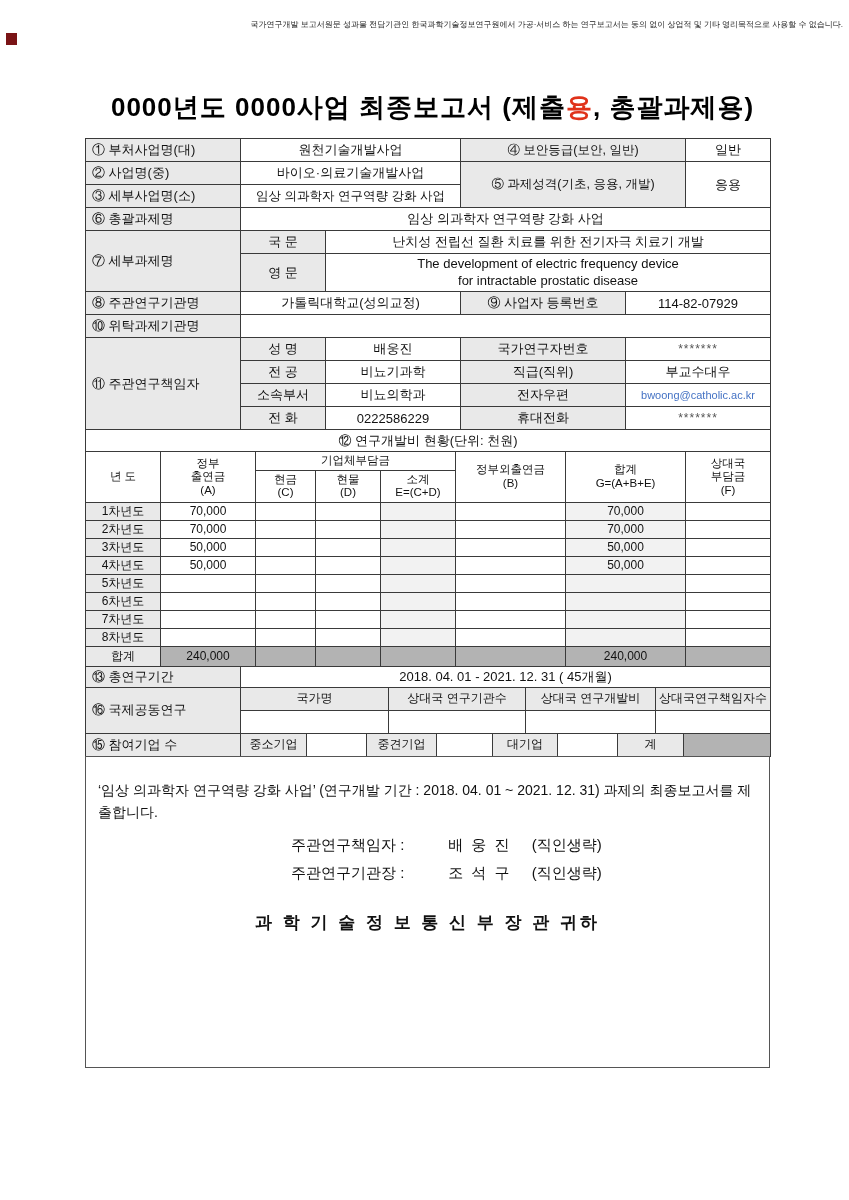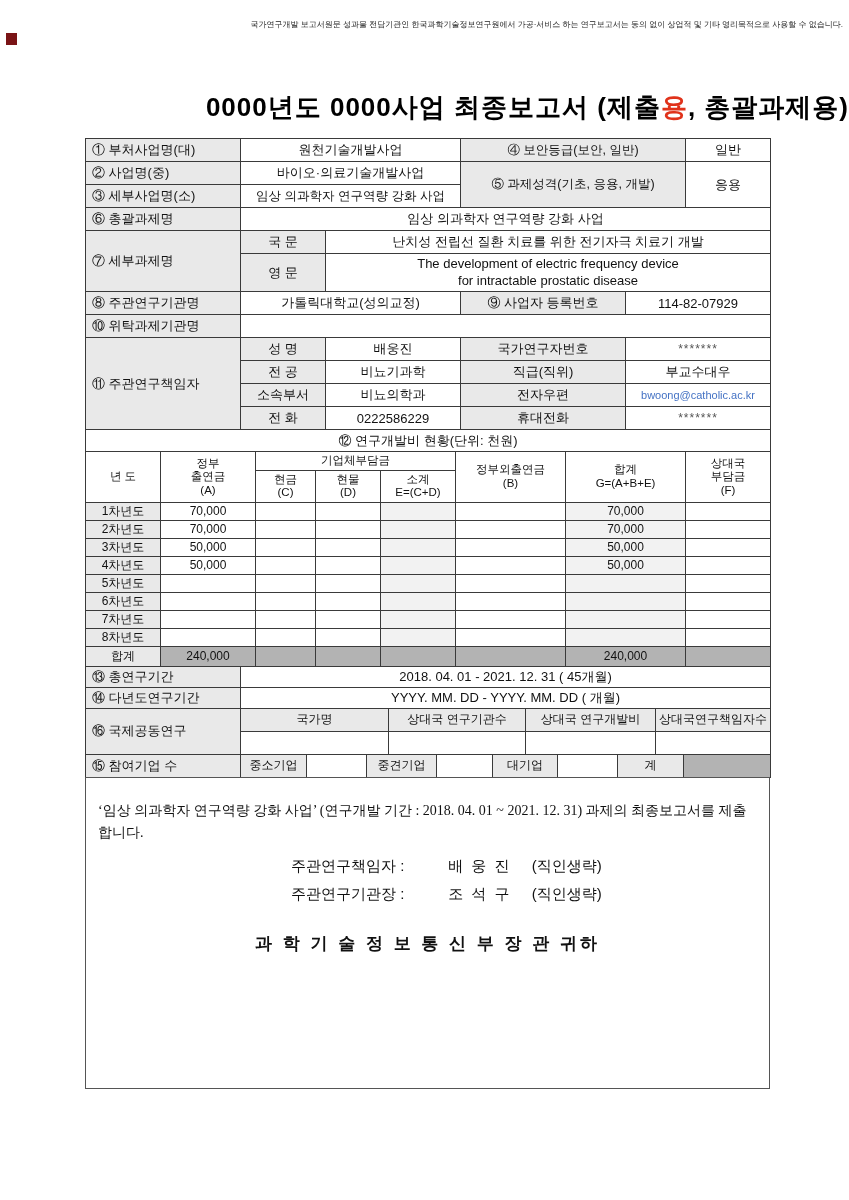--- a/index.html
+++ b/index.html
@@ -2,21 +2,21 @@
 <html><head>
 <meta charset="utf-8">
 <style>
   * { margin:0; padding:0; box-sizing:border-box; }
   body { background:#ffffff; font-family:"Liberation Sans", sans-serif; color:#111; }
   .page { position:relative; width:849px; height:1200px; background:#fff; overflow:hidden; }
 
   .disclaimer { position:absolute; top:19px; right:6px; font-size:8px; color:#222; letter-spacing:0; }
   .corner-mark { position:absolute; top:33px; left:6px; width:11px; height:12px; background:#7a1416; }
 
-  .title { position:absolute; top:90px; left:0; width:100%; text-align:right;
+  .title { position:absolute; top:90px; left:0; width:100%; text-align:center;
            font-size:26px; font-weight:bold; letter-spacing:1px; color:#000;padding-left:16px; }
   .title .red { color:#e0321a; }
 
   .content { position:absolute; top:138px; left:85px; width:685px; }
 
   table { width:685px; border-collapse:collapse; table-layout:fixed; margin-top:-1px; }
   table.first { margin-top:0; }
   td, th { border:1px solid #3a3a3a; font-weight:normal; font-size:13px;
            overflow:hidden; white-space:nowrap; vertical-align:middle; }
   th.lab  { background:#e9e9e9; text-align:left; padding-left:6px; height:19px; }
@@ -32,21 +32,21 @@
   .bud td.year { background:#e9e9e9; }
   .bud td.tint { background:#f2f2f2; }
   .bud tr.total td { background:#b3b3b3; height:20px; }
   .bud tr.total td.year { background:#e9e9e9; }
 
   .small-lab { font-size:12.5px; }
   .dark-cell { background:#b3b3b3; }
   .mid-th { font-size:12px; }
 
   .bottom-box { border:1px solid #555; margin-top:-1px; height:312px; position:relative; background:#fff; }
-  .submit-par { padding:22px 10px 0 12px; font-size:14px; line-height:1.6; color:#111;font-family:Liberation Serif, serif; }
+  .submit-par { padding:22px 10px 0 12px; font-size:14px; line-height:1.6; color:#111; }
   .sign-block { margin-top:13px; padding-left:205px; font-size:15px; }
   .sign-row { margin-bottom:9px; }
   .sign-role { display:inline-block; width:135px; }
   .sign-name { display:inline-block; margin-left:18px; letter-spacing:2px; }
   .sign-note { display:inline-block; margin-left:16px; }
   .consent-box { width:620px; margin:26px auto 0; border:3px solid #000; text-align:center;
                  font-size:15px; padding:11px 0 13px; line-height:1.8; white-space:pre-line; }
   .recipient { margin-top:28px; text-align:center; font-size:17px; font-weight:bold; letter-spacing:3px; }
 </style>
 </head>
@@ -332,32 +332,20 @@
           <col style="width:530px">
         </colgroup>
       <tbody>
           <tr>
         <th class="lab" style="height:21px">⑬ 총연구기간</th>
         <td class="val" style="height:21px">2018. 04. 01 - 2021. 12. 31 ( 45개월)</td>
       </tr>
     </tbody>
       </table>
 
-    <table>
-      <colgroup>
-          <col style="width:155px">
-          <col style="width:530px">
-        </colgroup>
-      <tbody>
-          <tr>
-        <th class="lab" style="height:21px">⑭ 다년도연구기간</th>
-        <td class="val" style="height:21px">YYYY. MM. DD - YYYY. MM. DD ( 개월)</td>
-      </tr>
-    </tbody>
-      </table>
 
     <table>
       <colgroup>
           <col style="width:155px">
           <col style="width:148px">
           <col style="width:137px">
           <col style="width:130px">
           <col style="width:115px">
         </colgroup>
       <tbody>

